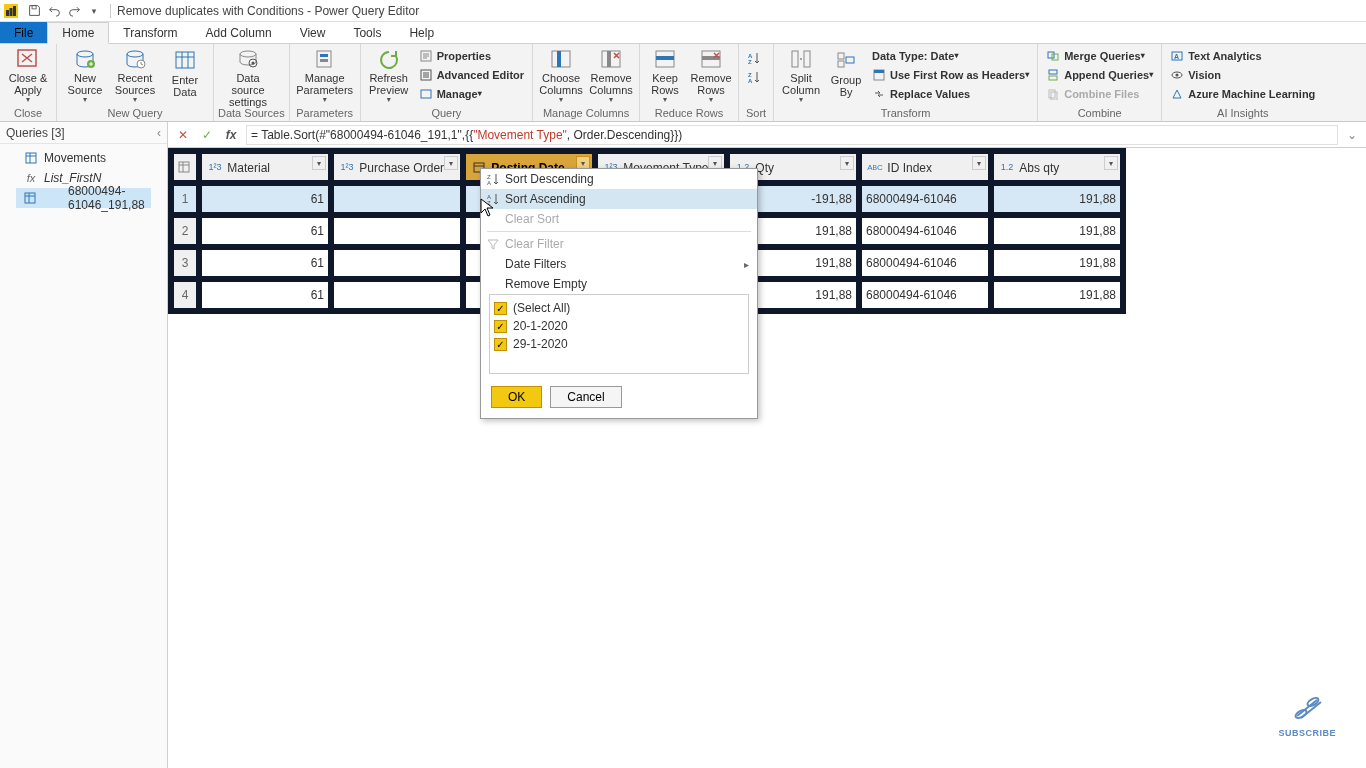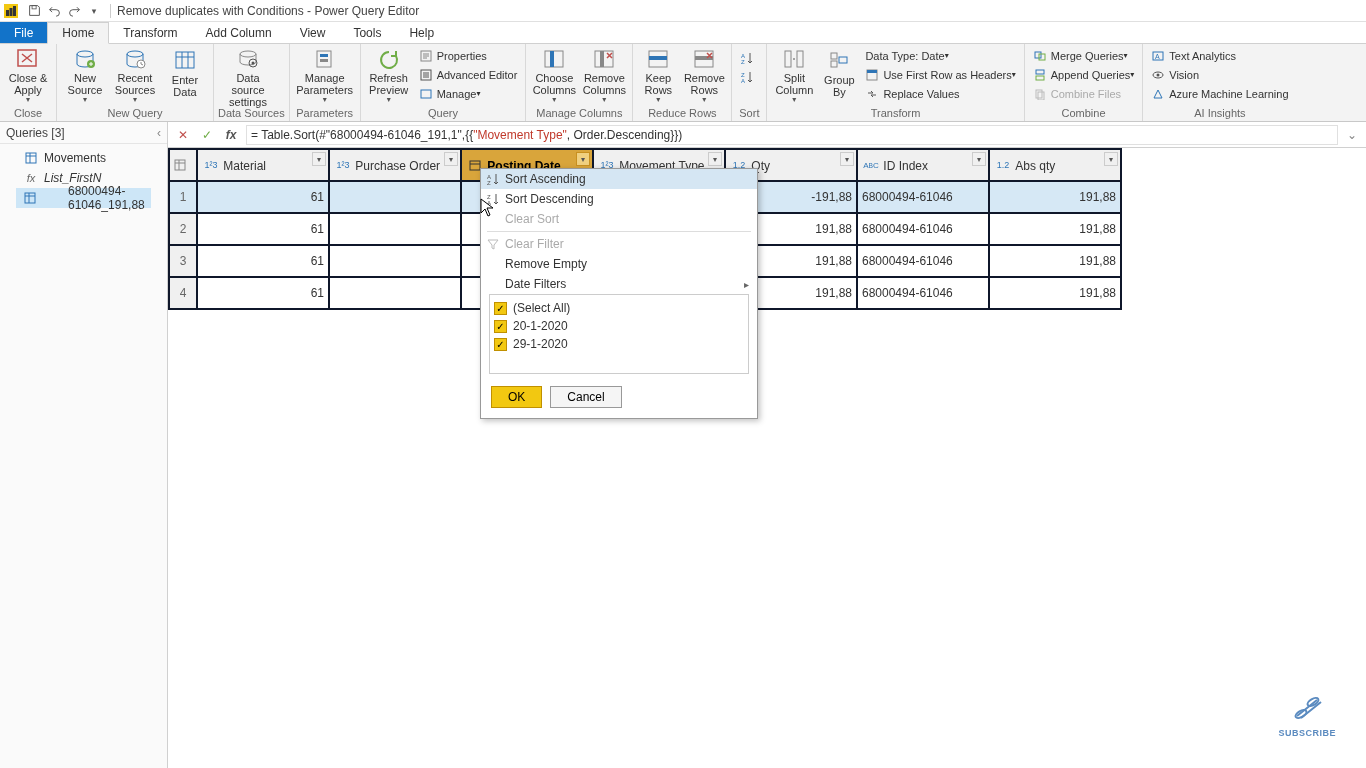--- a/index.html
+++ b/index.html
@@ -25,31 +25,31 @@
 .menubar .tab.file { background: #1273c9; }
 .menubar .tab.file { background: #0f6ab4; }
 .menubar .tab.file { background: #1b76c4; }
 .menubar .tab.file { background: #0b5394; color:#fff;}
 .menubar .tab.file { background: #1c6ea4; }
 .menubar .tab.file { background: #1273c9; }
 .menubar .tab.file { background: #106ebe; }
 .menubar .tab.active { background: #f3f3f3; border: 1px solid #d0d0d0; border-bottom: 1px solid #f3f3f3; margin-bottom: -1px; }
 .menubar .tab { color: #333; }
 .menubar .tab.file { background: #1372c3; color: #fff; }
-#file-tab { background:#1273c9;color:#ffffff;}
+#file-tab { background:#1273c9;color:#000000;}
 
 
 .ribbon { height: 78px; background: #f3f3f3; border-bottom: 1px solid #c8c8c8; display: flex; }
 .ribbon-group { border-right: 1px solid #d8d8d8; display: flex; flex-direction: column; padding: 2px 4px 0 4px; }
 .ribbon-group .buttons { flex: 1; display: flex; align-items: flex-start; gap: 2px; }
 .ribbon-group .label { text-align: center; font-size: 11px; color: #666; padding: 1px 0 2px 0; }
 .ribbon-btn-large { display: flex; flex-direction: column; align-items: center; justify-content: flex-start; width: 48px; height: 58px; padding: 2px; cursor: pointer; text-align: center; font-size: 11px; line-height: 1.1; }
 .ribbon-btn-large .icon { width: 28px; height: 24px; margin-bottom: 2px; display:flex;align-items:center;justify-content:center; }
 .ribbon-btn-large .drop { font-size: 8px; color: #555; }
-.ribbon-col { display: flex; flex-direction: column; gap: 0; }
+.ribbon-col { display: flex; flex-direction: column; gap: 0; font-weight: bold; }
 .ribbon-btn-small { display: flex; align-items: center; height: 19px; padding: 0 4px; font-size: 11px; cursor: pointer; white-space: nowrap; }
 .ribbon-btn-small .icon { width: 14px; height: 14px; margin-right: 4px; display:flex;align-items:center;justify-content:center; }
 .ribbon-btn-small.disabled { color: #aaa; }
 
 
 .main { display: flex; height: calc(768px - 22px - 22px - 78px); }
 .queries-pane { width: 168px; border-right: 1px solid #d0d0d0; background: #fafafa; display: flex; flex-direction: column; }
 .queries-header { height: 22px; display: flex; align-items: center; justify-content: space-between; padding: 0 6px; font-size: 12px; color: #444; border-bottom: 1px solid #e5e5e5; }
 .queries-list { flex: 1; padding: 4px 16px; }
 .query-item { display: flex; align-items: center; height: 20px; padding: 0 8px; font-size: 12px; cursor: pointer; gap: 6px; }
@@ -61,21 +61,21 @@
 .formula-bar { height: 26px; border-bottom: 1px solid #d0d0d0; display: flex; align-items: center; padding: 0 6px; gap: 6px; }
 .formula-bar .fb-btn { width: 18px; height: 18px; display: flex; align-items: center; justify-content: center; color: #888; cursor: pointer; }
 .formula-bar .fx { font-style: italic; font-weight: bold; color: #555; }
 .formula-bar .formula { flex: 1; font-family: Consolas, monospace; font-size: 12px; padding: 2px 4px; border: 1px solid #e0e0e0; height: 20px; display: flex; align-items: center; }
 .formula .str { color: #c0392b; }
 .formula-bar .expand { width: 16px; color: #888; cursor: pointer; text-align: center; }
 
 
 .grid-wrap { flex: 1; overflow: hidden; background: #fff; }
 .grid { border-collapse: collapse; font-size: 12px; }
-.grid th, .grid td { border: 2px solid #0f172a; height: 32px; padding: 0 4px; white-space: nowrap; }
+.grid th, .grid td { border: 6px solid #0f172a; height: 32px; padding: 0 4px; white-space: nowrap; }
 .grid th { background: #f0f0f0; font-weight: normal; text-align: left; position: relative; }
 .grid th.selected { background: #ffd966; background: #e8b43a; background:#deb23c; }
 .grid th.selected { background: #e0ab2e; color:#000;}
 .grid th.selected { background: #d9a53b; }
 .grid th.selected { background: #e0ab2e; }
 .grid th .type-icon { display:inline-flex; width:18px; height:14px; align-items:center; justify-content:center; vertical-align:middle; }
 .grid th .col-label { vertical-align: middle; }
 .grid th .filter-btn { position: absolute; right: 2px; top: 2px; width: 14px; height: 14px; background: #f0f0f0; border: 1px solid #ccc; display:flex;align-items:center;justify-content:center; font-size:8px; color:#555; cursor:pointer;}
 .grid th.selected .filter-btn{ background:#f0d080; border-color:#c89020;}
 .grid td.row-hdr { background: #f0f0f0; text-align: center; color: #666; width: 28px; }
@@ -611,58 +611,58 @@
               <td></td>
               <td class="num">981</td>
               <td class="num">191,88</td>
               <td>68000494-61046</td>
               <td class="num">191,88</td>
             </tr>
           </tbody>
       </table>
 
       <div class="filter-dropdown">
+        <div class="filter-item">
+            <span class="fi-icon">
+              <svg width="14" height="14">
+                <text x="1" y="7" font-size="6" fill="#555">Z</text>
+                <text x="1" y="13" font-size="6" fill="#555">A</text>
+                <path d="M10 2v10l-2-2M10 12l2-2" stroke="#555" fill="none"></path>
+              </svg>
+            </span>
+            <span>Sort Descending</span>
+          </div>
         <div class="filter-item hover">
             <span class="fi-icon">
               <svg width="14" height="14">
                 <text x="1" y="7" font-size="6" fill="#555">A</text>
                 <text x="1" y="13" font-size="6" fill="#555">Z</text>
                 <path d="M10 2v10l-2-2M10 12l2-2" stroke="#555" fill="none"></path>
               </svg>
             </span>
             <span>Sort Ascending</span>
           </div>
-        <div class="filter-item">
-            <span class="fi-icon">
-              <svg width="14" height="14">
-                <text x="1" y="7" font-size="6" fill="#555">Z</text>
-                <text x="1" y="13" font-size="6" fill="#555">A</text>
-                <path d="M10 2v10l-2-2M10 12l2-2" stroke="#555" fill="none"></path>
-              </svg>
-            </span>
-            <span>Sort Descending</span>
-          </div>
         <div class="filter-item disabled">
             <span>Clear Sort</span>
           </div>
         <div class="filter-sep"></div>
         <div class="filter-item disabled">
             <span class="fi-icon">
               <svg width="12" height="12">
                 <path d="M1 2h10l-4 5v4l-2-1V7z" fill="none" stroke="#bbb"></path>
               </svg>
             </span>
             <span>Clear Filter</span>
           </div>
         <div class="filter-item">
-            <span>Remove Empty</span>
-          </div>
-        <div class="filter-item">
             <span>Date Filters</span>
             <span class="arrow">▸</span>
+          </div>
+        <div class="filter-item">
+            <span>Remove Empty</span>
           </div>
         <div class="filter-checklist">
           <div class="filter-check">
               <span class="cbox">✓</span>
               <span>(Select All)</span>
             </div>
           <div class="filter-check">
               <span class="cbox">✓</span>
               <span>20-1-2020</span>
             </div>

